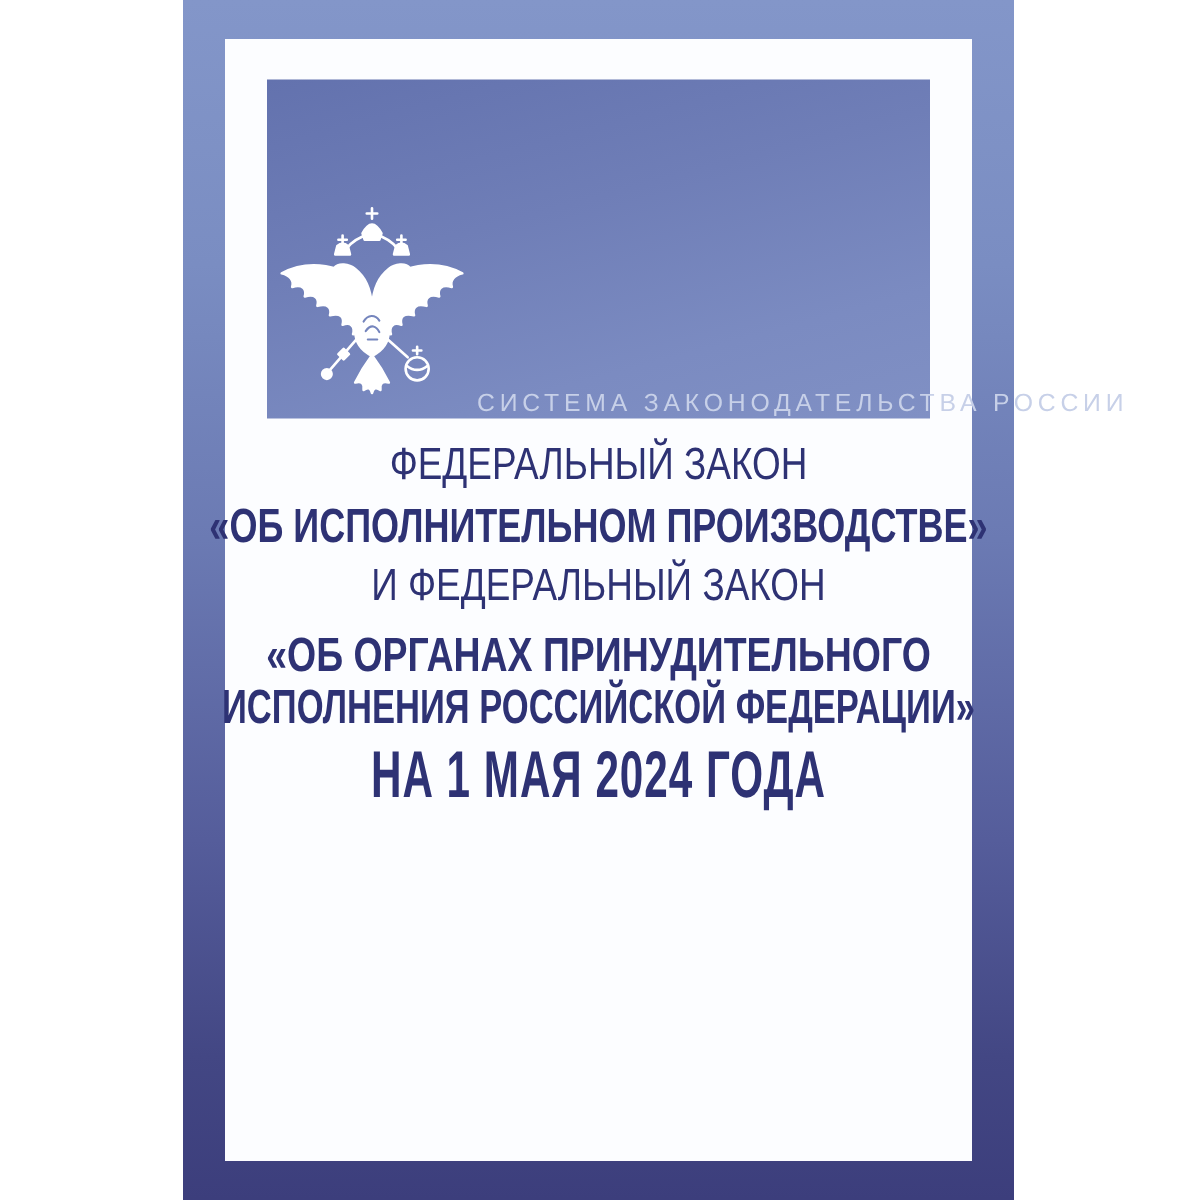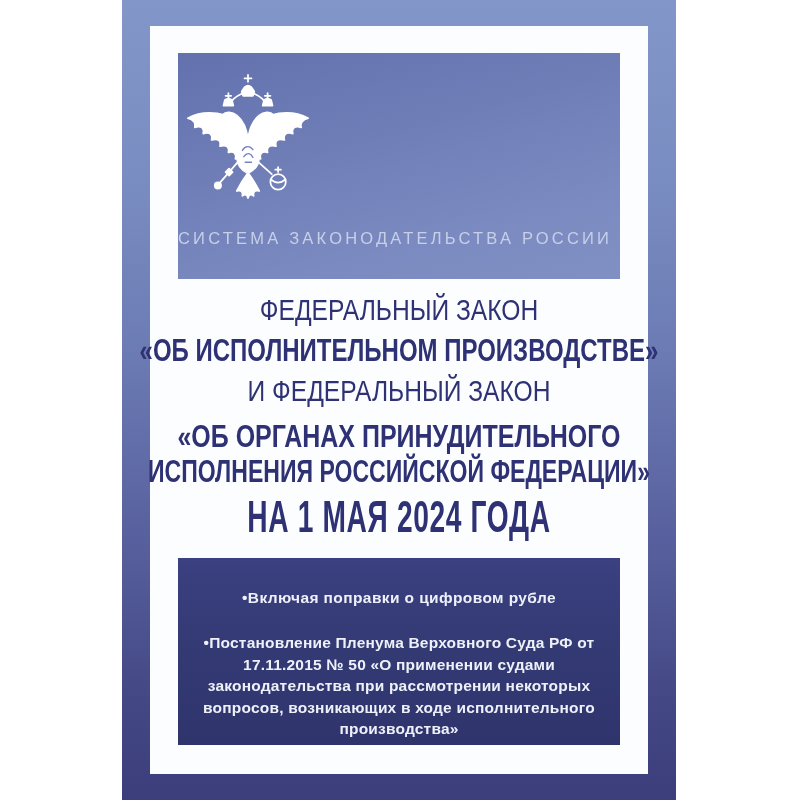--- a/index.html
+++ b/index.html
@@ -13,21 +13,21 @@
     background:linear-gradient(180deg,#8396c9 0%,#7a8dc2 22%,#6b7ab3 45%,#555d9b 70%,#434784 88%,#3c3e7c 100%);
   }
   .page{
     position:absolute;left:28px;top:26px;width:498px;height:748px;
     background:#fcfdff;
   }
   
   .top-panel{
     position:absolute;left:28px;top:27px;width:442px;height:226px;
     background:linear-gradient(165deg,#6372ae 0%,#6f7eb7 40%,#7b8bc1 75%,#8090c4 100%);
-    display:flex;flex-direction:column;align-items:flex-start;
+    display:flex;flex-direction:row;align-items:flex-end;
   }
   .emblem{margin-top:16px;width:140px;height:146px;flex:0 0 auto;}
   .series-title{
     margin-top:14px;
     color:#c7d0e8;font-size:16.5px;font-weight:400;letter-spacing:3.2px;
     white-space:nowrap;text-align:center;
   }
   
   .t-line{
     position:absolute;left:-130px;right:-130px;text-align:center;white-space:nowrap;
@@ -107,19 +107,15 @@
       <div class="series-title">СИСТЕМА ЗАКОНОДАТЕЛЬСТВА РОССИИ</div>
     </div>
 
     <div class="t-line t1">ФЕДЕРАЛЬНЫЙ ЗАКОН</div>
     <div class="t-line t2">«ОБ ИСПОЛНИТЕЛЬНОМ ПРОИЗВОДСТВЕ»</div>
     <div class="t-line t3">И ФЕДЕРАЛЬНЫЙ ЗАКОН</div>
     <div class="t-line t4">«ОБ ОРГАНАХ ПРИНУДИТЕЛЬНОГО</div>
     <div class="t-line t5">ИСПОЛНЕНИЯ РОССИЙСКОЙ ФЕДЕРАЦИИ»</div>
     <div class="t-line t6">НА 1 МАЯ 2024 ГОДА</div>
 
-    <div class="bottom-panel">
-      <div class="note1">•Включая поправки о цифровом рубле</div>
-      <div class="note2">•Постановление Пленума Верховного Суда РФ от 17.11.2015 № 50 «О применении судами законодательства при рассмотрении некоторых вопросов, возникающих в ходе исполнительного производства»</div>
-    </div>
 
   </div>
 </div>
 
 </body></html>

